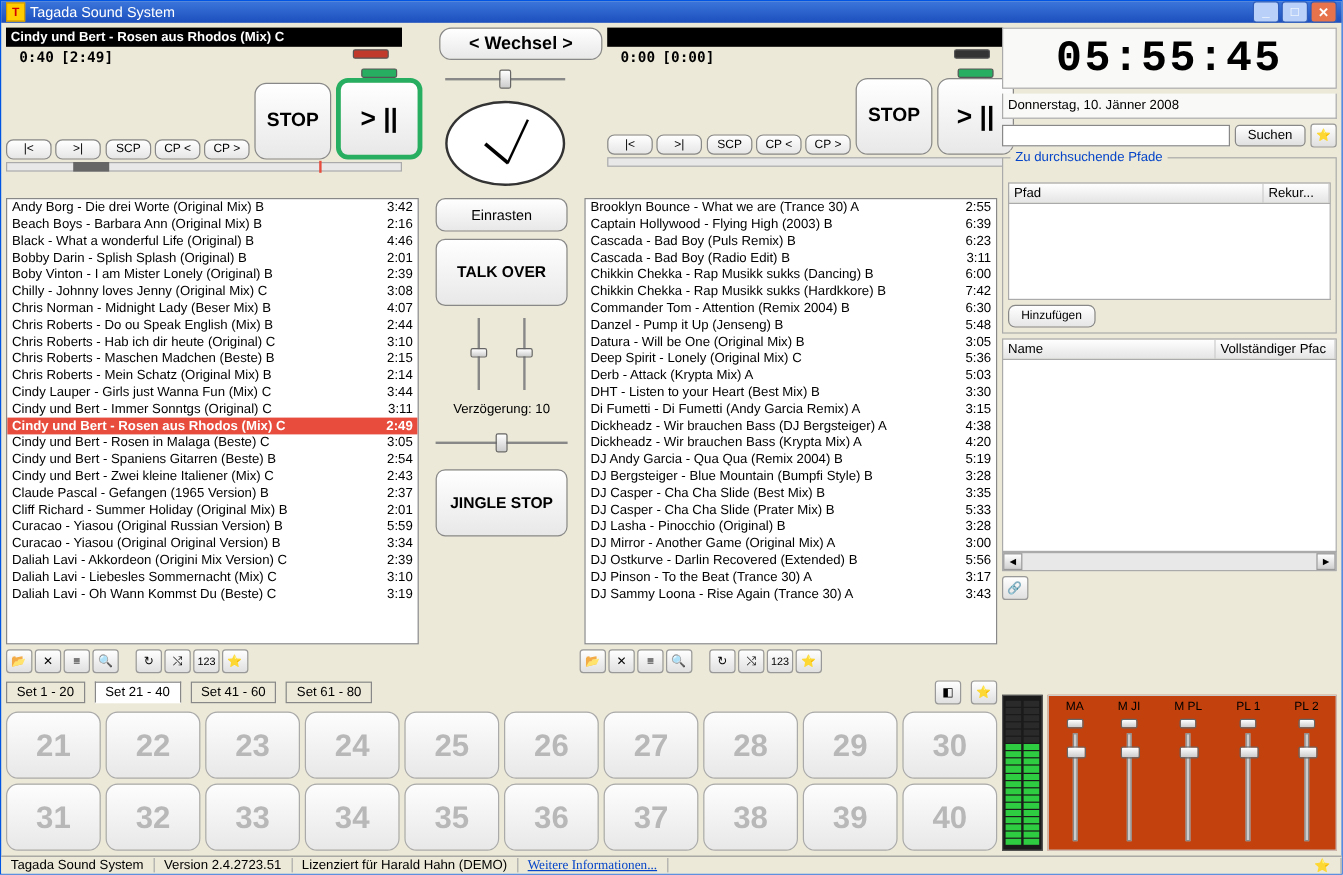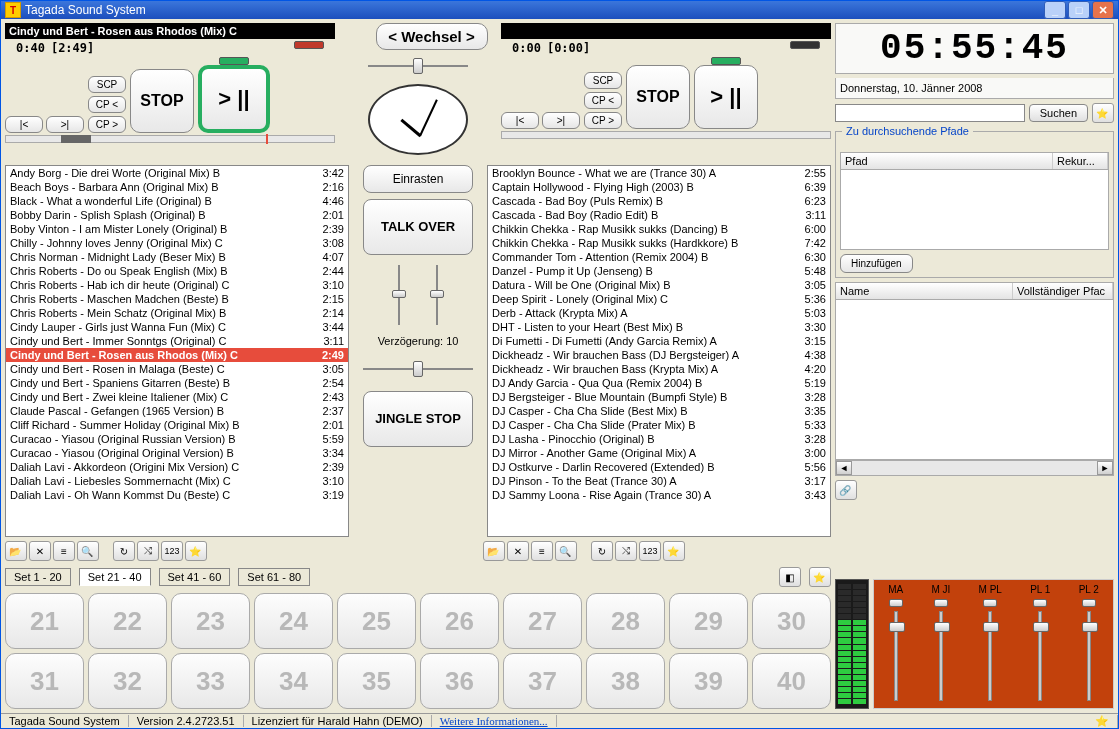--- a/index.html
+++ b/index.html
@@ -16,25 +16,25 @@
 .decks { display: flex; gap: 4px; height: 140px; }
 .deck { width: 330px; display: flex; flex-direction: column; }
 .center { flex: 1; display: flex; flex-direction: column; align-items: center; }
 .trackbar { background: #000; color: #fff; font-weight: bold; padding: 2px 4px; height: 16px; font-size: 11px; overflow:hidden;white-space:nowrap;}
 .timerow { display: flex; align-items: flex-start; gap: 6px; margin: 2px 11px; }
 .timerow .time { font-family: monospace; font-size: 12px; font-weight: bold; }
 .led { width: 30px; height: 8px; border: 1px solid #555; border-radius: 2px; }
 .led.red { background: #c0392b; } .led.green { background: #27ae60; } .led.off { background: #333; }
 .btnrow { display: flex; gap: 4px; align-items: stretch; }
 .smbtn { background: linear-gradient(#fff,#e6e6e6); border: 1px solid #888; border-radius: 6px; padding: 2px 6px; font-size: 10px; cursor: pointer; min-width: 38px; text-align: center; }
-.smbtn-col { display:flex; flex-direction:column; gap:3px; }
+.smbtn-col { display:flex; flex-direction:row; gap:3px; }
 .bigbtn { background: linear-gradient(#fff,#e8e8e8); border: 1px solid #888; border-radius: 10px; display: flex; align-items: center; justify-content: center; font-weight: bold; font-size: 16px; cursor: pointer; padding: 4px 10px; }
 .playbtn { border: 4px solid #27ae60; width: 72px; height: 68px; font-size: 22px; }
 .playbtn.plain { border: 1px solid #888; }
-.wechsel { width: 112px; height: 34px; font-size: 15px; margin-left: 27px; }
+.wechsel { width: 136px; height: 34px; font-size: 15px; margin-left: 27px; }
 .slider-h { width: 100px; height: 20px; position: relative; margin: 6px auto; }
 .slider-h::before { content:""; position:absolute; top:9px; left:0; right:0; height:2px; background:#888; }
 .slider-h .thumb { position:absolute; left:45%; top:2px; width:10px; height:16px; background:linear-gradient(#fff,#ccc); border:1px solid #666; border-radius:2px; }
 .clock { width: 100px; height: 100px; border: 2px solid #333; border-radius: 50%; background: #fff; position: relative; margin: 8px auto; }
 .clock::before { content:""; position:absolute; left:49px; top:10px; width:2px; height:40px; background:#000; transform-origin:bottom; transform:rotate(25deg);}
 .clock::after { content:""; position:absolute; left:49px; top:25px; width:3px; height:25px; background:#000; transform-origin:bottom; transform:rotate(-50deg);}
 .progress { height: 8px; background:#e8e8e8; border:1px solid #aaa; margin:2px 0; position:relative;}
 .progress .bar { position:absolute; left:55px; width:30px; top:-1px; bottom:-1px; background:#666;}
 .progress .mark { position:absolute; left:260px; top:-2px; bottom:-2px; width:2px; background:#e74c3c;}
 .listpanel { display:flex; gap:4px; height:372px;}

